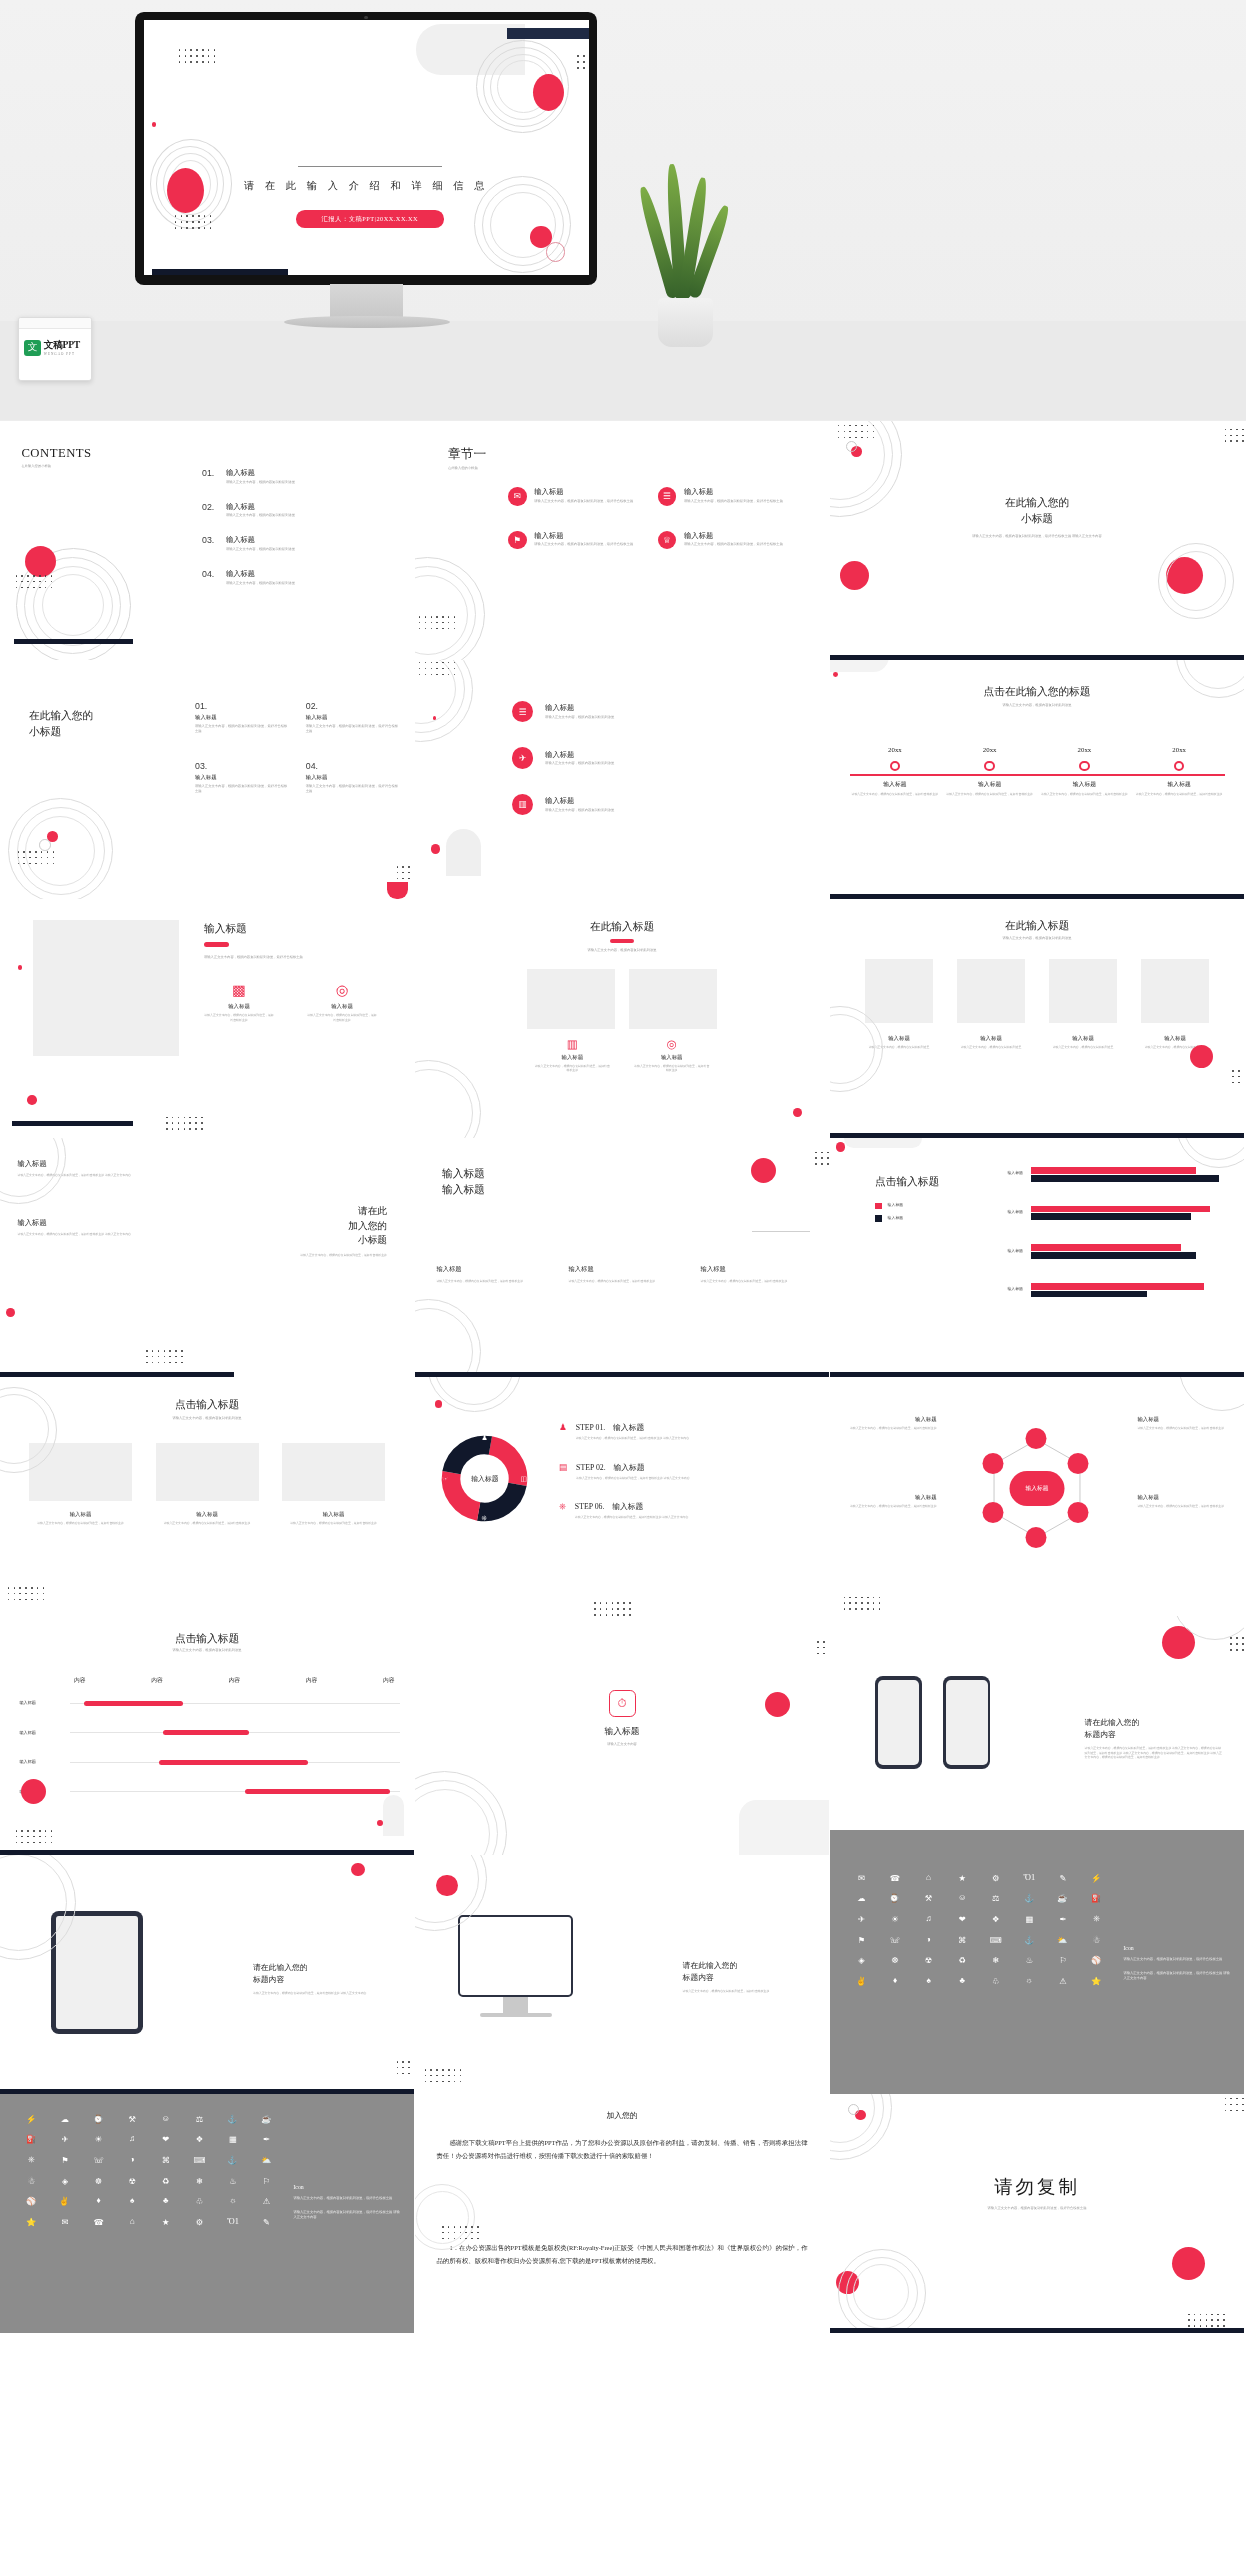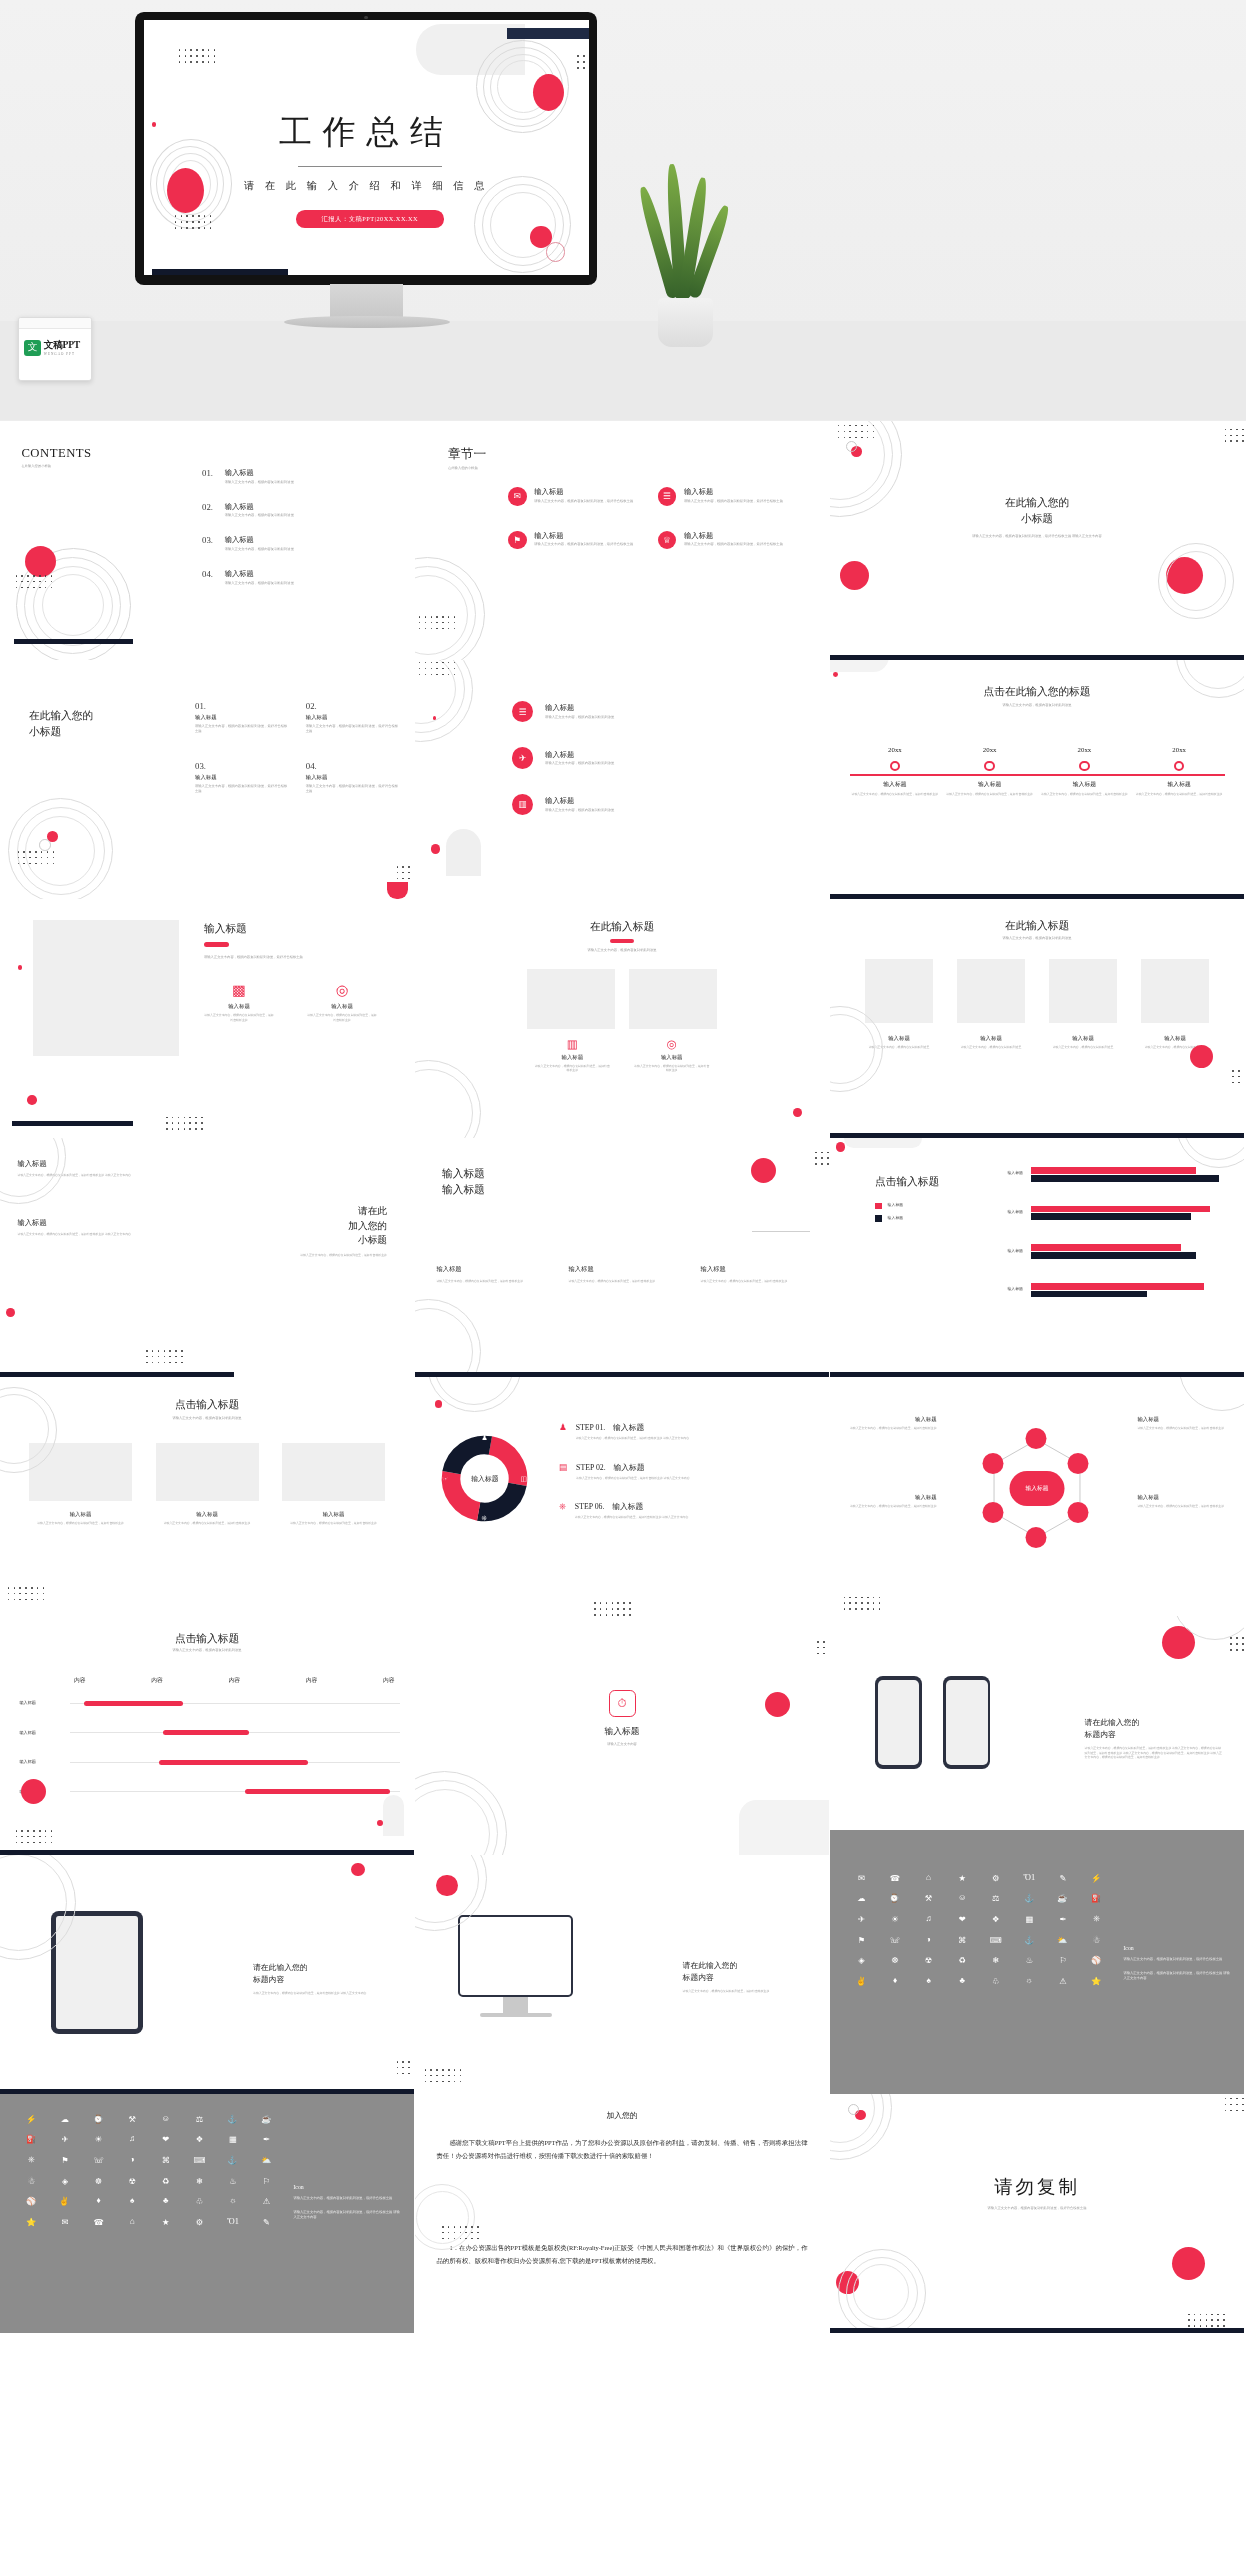--- a/index.html
+++ b/index.html
@@ -60,21 +60,21 @@
            border-right:1px solid #fff; }
   .bar-dark { position:absolute; left:0; bottom:0; width:100%; height:4.9px; background:#11182b; }
   .pill { background:#ee2d4e; border-radius:3.9px; }
   .ph { background:#efefef; }
   .sm { font-size:3.3px; line-height:1.55; color:#9a9a9a; }
   .xs { font-size:2.9px; line-height:1.5; color:#a3a3a3; }
   .h6 { font-size:7.3px; color:#1f1f1f; }
   .h5 { font-size:8.8px; color:#1f1f1f; }
   .h4 { font-size:10.7px; color:#1c1c1c; }
   .h3 { font-size:12.7px; color:#1c1c1c; }
-  .num { font-family:Liberation Serif, serif; color:#3a3a3a; }
+  .num { font-family:Liberation Sans, sans-serif; color:#3a3a3a; }
   .circ-ic { width:18.5px; height:18.5px; border-radius:50%; background:#ee2d4e; color:#fff;
              font-size:8.8px; display:flex; align-items:center; justify-content:center; flex:0 0 auto; }
   .ic-out { color:#ee2d4e; font-size:14.6px; }
   .timeline-line { position:absolute; height:2.4px; background:#ee2d4e; }
   .tl-node { position:absolute; width:10.7px; height:10.7px; border-radius:50%; background:#fff;
              border:2.5px solid #ee2d4e; }
   .barh { height:6.8px; }
   .barh.red { background:#ee2d4e; }
   .barh.navy { background:#11182b; }
   .gbar { height:4.9px; border-radius:2.9px; background:#ee2d4e; }
@@ -173,21 +173,20 @@
         </div>
 
       <div class="arcset" style="right:7.8px; top:156px; width:107px; height:97px;">
         <span style="width:97px;height:97px;left:0;top:0;border-color:#d9d9d9;"></span>
         <span style="width:82px;height:82px;left:7.8px;top:7.8px;border-color:#dcdcdc;"></span>
         <span style="width:66px;height:66px;left:15.6px;top:15.6px;border-color:#dfdfdf;"></span>
       </div>
       <div class="blob" style="right:37px; top:206px; width:21.4px; height:21.4px;"></div>
       <div class="ring" style="right:23.4px; top:222px; width:19.5px; height:19.5px; border-color:#e08e9d;"></div>
 
-      <div class="s1-title">工作总结</div>
       <div class="s1-rule"></div>
       <div class="s1-sub">请 在 此 输 入 介 绍 和 详 细 信 息</div>
       <div class="s1-badge">汇报人：文稿PPT|20XX.XX.XX</div>
       <div class="s1-bottombar"></div>
     </div>
   </div>
   <div class="mon-neck"></div>
   <div class="mon-base"></div>
 
   <div class="plant">

